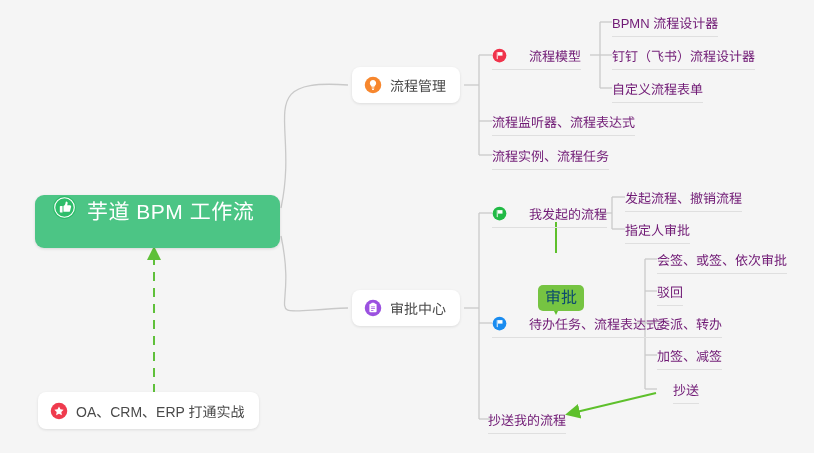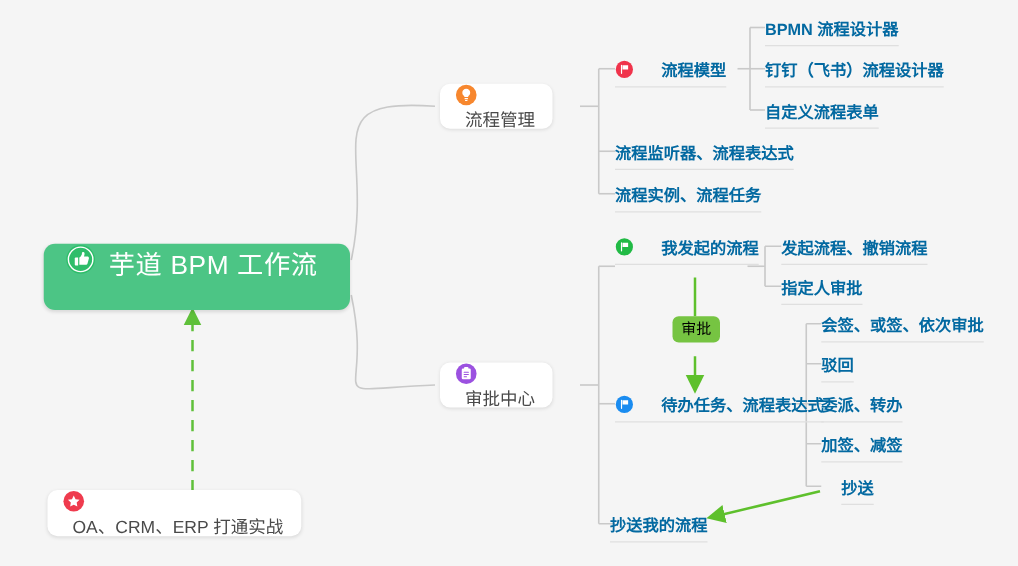--- a/index.html
+++ b/index.html
@@ -31,54 +31,54 @@
     margin-left:10px;
     white-space:nowrap;
   }
 
   
   .pill{
     position:absolute;
     background:#ffffff;
     border-radius:8px;
     box-shadow:0 1px 3px rgba(0,0,0,.10);
-    display:flex;align-items:flex-start;
+    display:flex;align-items:center;
     height:36px;
     padding:0 14px 0 12px;
     box-sizing:border-box;
     white-space:nowrap;
-    flex-direction:column;
   }
   .pill .label{
     font-size:14px;color:#4a4a4a;margin-left:8px;
   }
 
   
   .leaf{
     position:absolute;
     display:flex;align-items:center;
     white-space:nowrap;
     border-bottom:1px solid #dfdfdf;
     padding-bottom:3px;
     height:22px;
     box-sizing:content-box;
   }
-  .leaf .label{font-size:13px;color:#0369a1;font-weight:bold;}
+  .leaf .label{font-size:13px;color:#701a75;}
   .leaf .label.with-icon{margin-left:22px;}
 
   
   .badge{
     position:absolute;
     background:#76c442;
     border-radius:5px;
-    color:#000000;
-    font-size:12px;
+    color:#0c4a6e;
+    font-size:16px;
     padding:4px 7px;
     line-height:1.1;
     white-space:nowrap;
+    margin-top:32px;
   }
 
   
   .ico{display:inline-block;flex:0 0 auto;line-height:0;}
   .ico svg{display:block;}
 </style>
 </head>
 <body>
 
 <div id="canvas">
@@ -196,21 +196,21 @@
         <rect x="7.2" y="6.4" width="9.6" height="11.4" rx="1.4" fill="#ffffff"></rect>
         <rect x="9.6" y="4.9" width="4.8" height="2.6" rx="1.1" fill="#ffffff"></rect>
         <rect x="9.2" y="9.9" width="5.6" height="1.1" rx=".55" fill="#9b51e0"></rect>
         <rect x="9.2" y="12.3" width="5.6" height="1.1" rx=".55" fill="#9b51e0"></rect>
         <rect x="9.2" y="14.7" width="3.6" height="1.1" rx=".55" fill="#9b51e0"></rect>
       </svg>
     </span>
     <span class="label">审批中心</span>
   </div>
 
-  <div class="leaf" style="left:492px;top:186px;">
+  <div class="leaf" style="left:492px;top:202px;">
     <span class="ico">
       <svg width="15" height="15" viewBox="0 0 24 24">
         <circle cx="12" cy="12" r="11" fill="#21ba45"></circle>
         <rect x="7.6" y="6.2" width="1.5" height="11.6" rx=".7" fill="#ffffff"></rect>
         <path d="M9.6 6.6h7.2v5.6H9.6z" fill="#ffffff"></path>
       </svg>
     </span>
     <span class="label with-icon">我发起的流程</span>
   </div>
 

